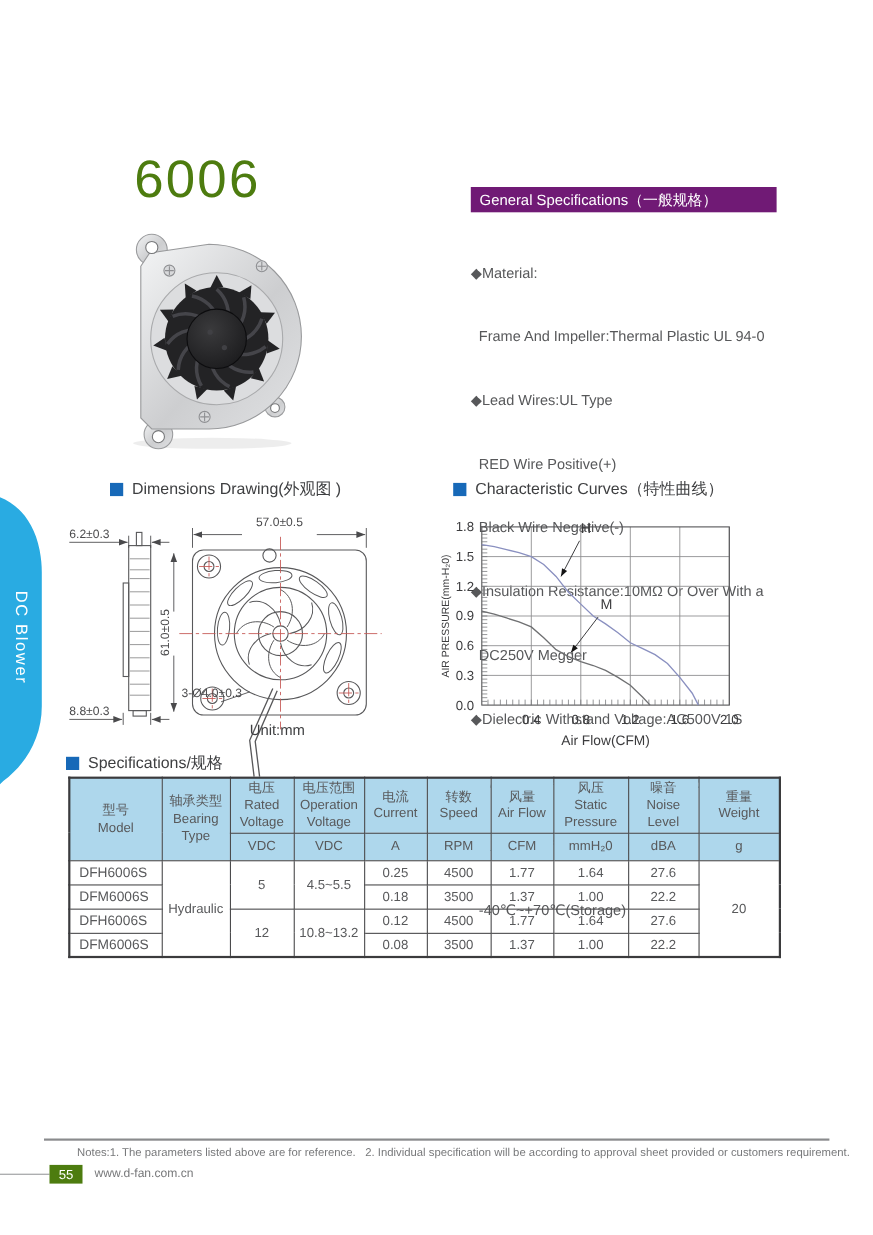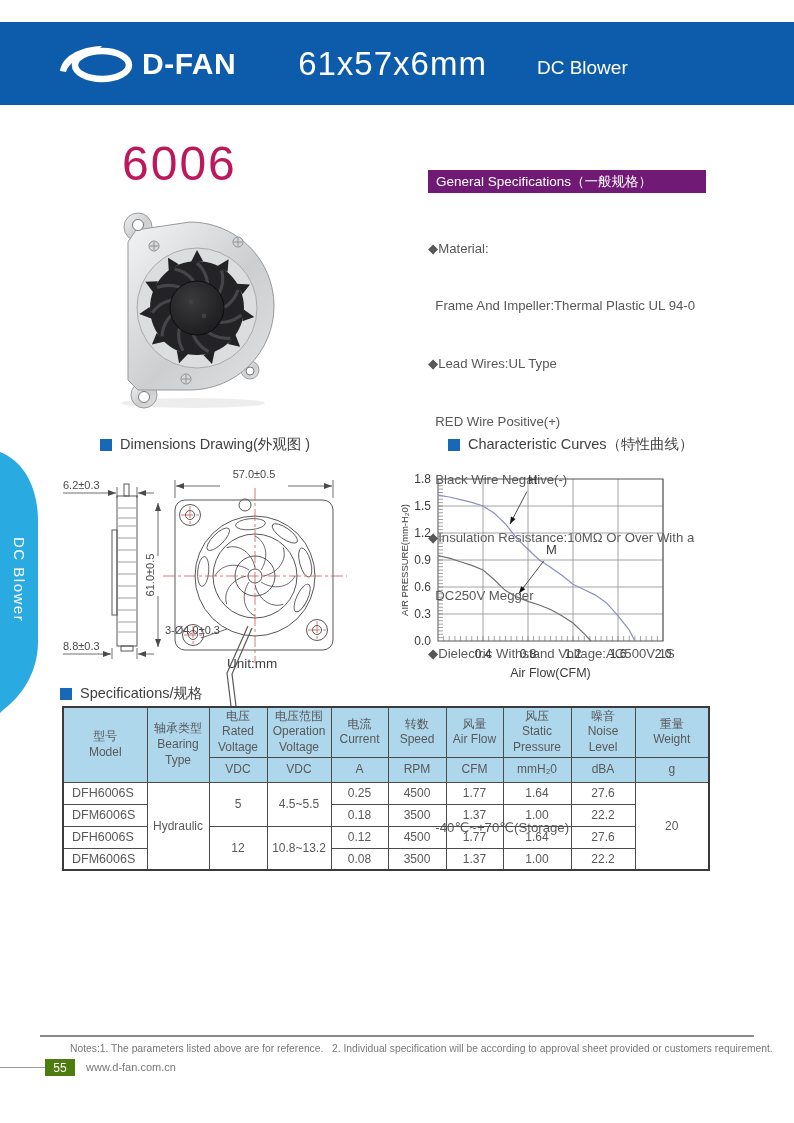--- a/index.html
+++ b/index.html
@@ -8,34 +8,34 @@
 
   
   .banner{position:absolute;left:0;top:22px;width:794px;height:83px;background:#0d5cab;
           display:flex;align-items:center;}
   .logo-wrap{display:flex;align-items:center;margin-left:58px;}
   .logo-text{color:#fff;font-size:30px;font-weight:bold;letter-spacing:.5px;margin-left:4px;}
   .banner-title{color:#fff;font-size:33px;font-weight:400;letter-spacing:1px;margin-left:62px;}
   .banner-sub{color:#fff;font-size:19px;margin-left:50px;margin-top:8px;}
 
   
-  .model-number{position:absolute;left:122px;top:136px;font-size:48px;color:#be185d;letter-spacing:2px;}
+  .model-number{position:absolute;left:122px;top:136px;font-size:48px;color:#4d7c0f;letter-spacing:2px;}
   .fan-photo{position:absolute;left:98px;top:198px;}
 
   
   .gs-bar{position:absolute;left:428px;top:170px;width:278px;height:23px;background:#701a75;
           color:#fff;font-size:13.5px;display:flex;align-items:center;padding-left:8px;box-sizing:border-box;}
   .gs-list{position:absolute;left:428px;top:200px;width:330px;font-size:13.2px;line-height:19.3px;
            color:#57585a;white-space:pre;}
 
   
   .sec-title{position:absolute;display:flex;align-items:center;font-size:14.5px;color:#3e3f41;}
   .sec-title .bullet{width:12px;height:12px;background:#1769b8;margin-right:8px;flex:none;}
   #sec-dim{left:60px;top:435px;padding-left:40px;}
-  #sec-curves{left:448px;top:435px;}
+  #sec-curves{left:412px;top:435px;}
   #sec-specs{left:60px;top:684px;}
 
   
   .side-tab-svg{position:absolute;left:0;top:448px;}
   .side-tab-label{position:absolute;left:0;top:448px;width:38px;height:264px;display:flex;
                   align-items:center;justify-content:center;writing-mode:vertical-rl;
                   color:#fff;font-size:15px;letter-spacing:1.5px;}
 
   
   .dim-drawing{position:absolute;left:55px;top:458px;}
@@ -57,31 +57,20 @@
   .badge-line{position:absolute;left:0;top:1067px;width:45px;height:1px;background:#9a9b9d;}
   .page-badge{position:absolute;left:45px;top:1059px;width:30px;height:17px;background:#4d7c0f;
               color:#fff;font-size:12px;display:flex;align-items:center;justify-content:center;}
   .site{position:absolute;left:86px;top:1061px;font-size:11px;color:#77787a;}
 </style>
 </head>
 <body>
 
 <div class="page">
 
-  <header class="banner">
-    <div class="logo-wrap">
-      <svg width="80" height="46" viewBox="0 0 80 46">
-        <path d="M2,30 C4,16 20,6 44,5 L36,13 C22,15 10,22 8,31 Z" fill="#ffffff"></path>
-        <ellipse cx="44" cy="24" rx="27" ry="14" fill="none" stroke="#ffffff" stroke-width="6.5"></ellipse>
-      </svg>
-      <span class="logo-text">D-FAN</span>
-    </div>
-    <span class="banner-title">61x57x6mm</span>
-    <span class="banner-sub">DC Blower</span>
-  </header>
 
   <div class="model-number">6006</div>
 
   <svg class="fan-photo" width="178" height="212" viewBox="0 0 178 212">
     <defs>
       <linearGradient id="silver" x1="0" y1="0" x2="1" y2="1">
         <stop offset="0" stop-color="#f3f4f5"></stop>
           <stop offset="0.55" stop-color="#cdced0"></stop>
           <stop offset="1" stop-color="#e0e1e3"></stop>
       </linearGradient>

